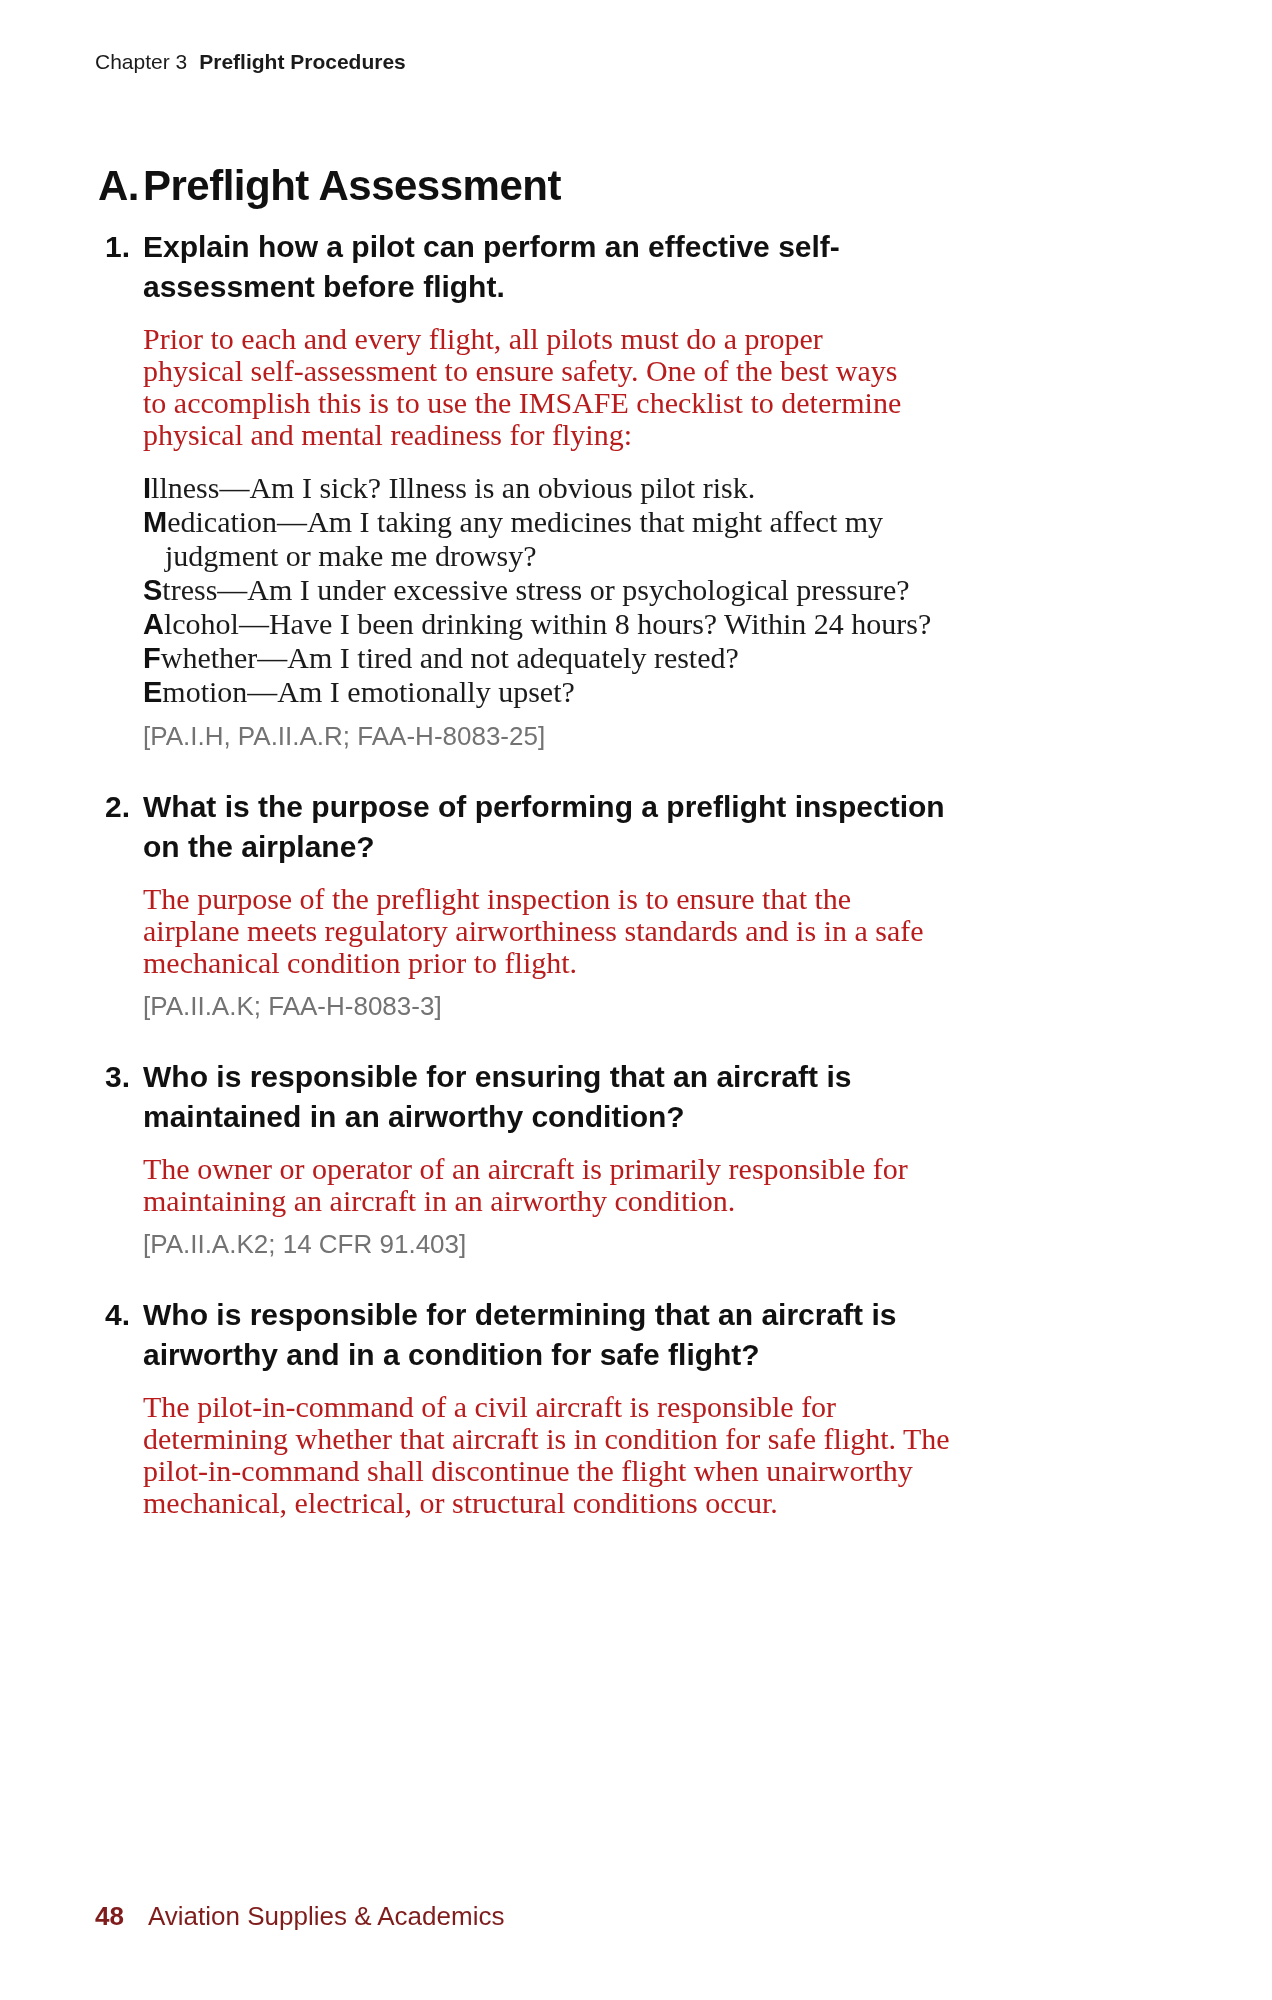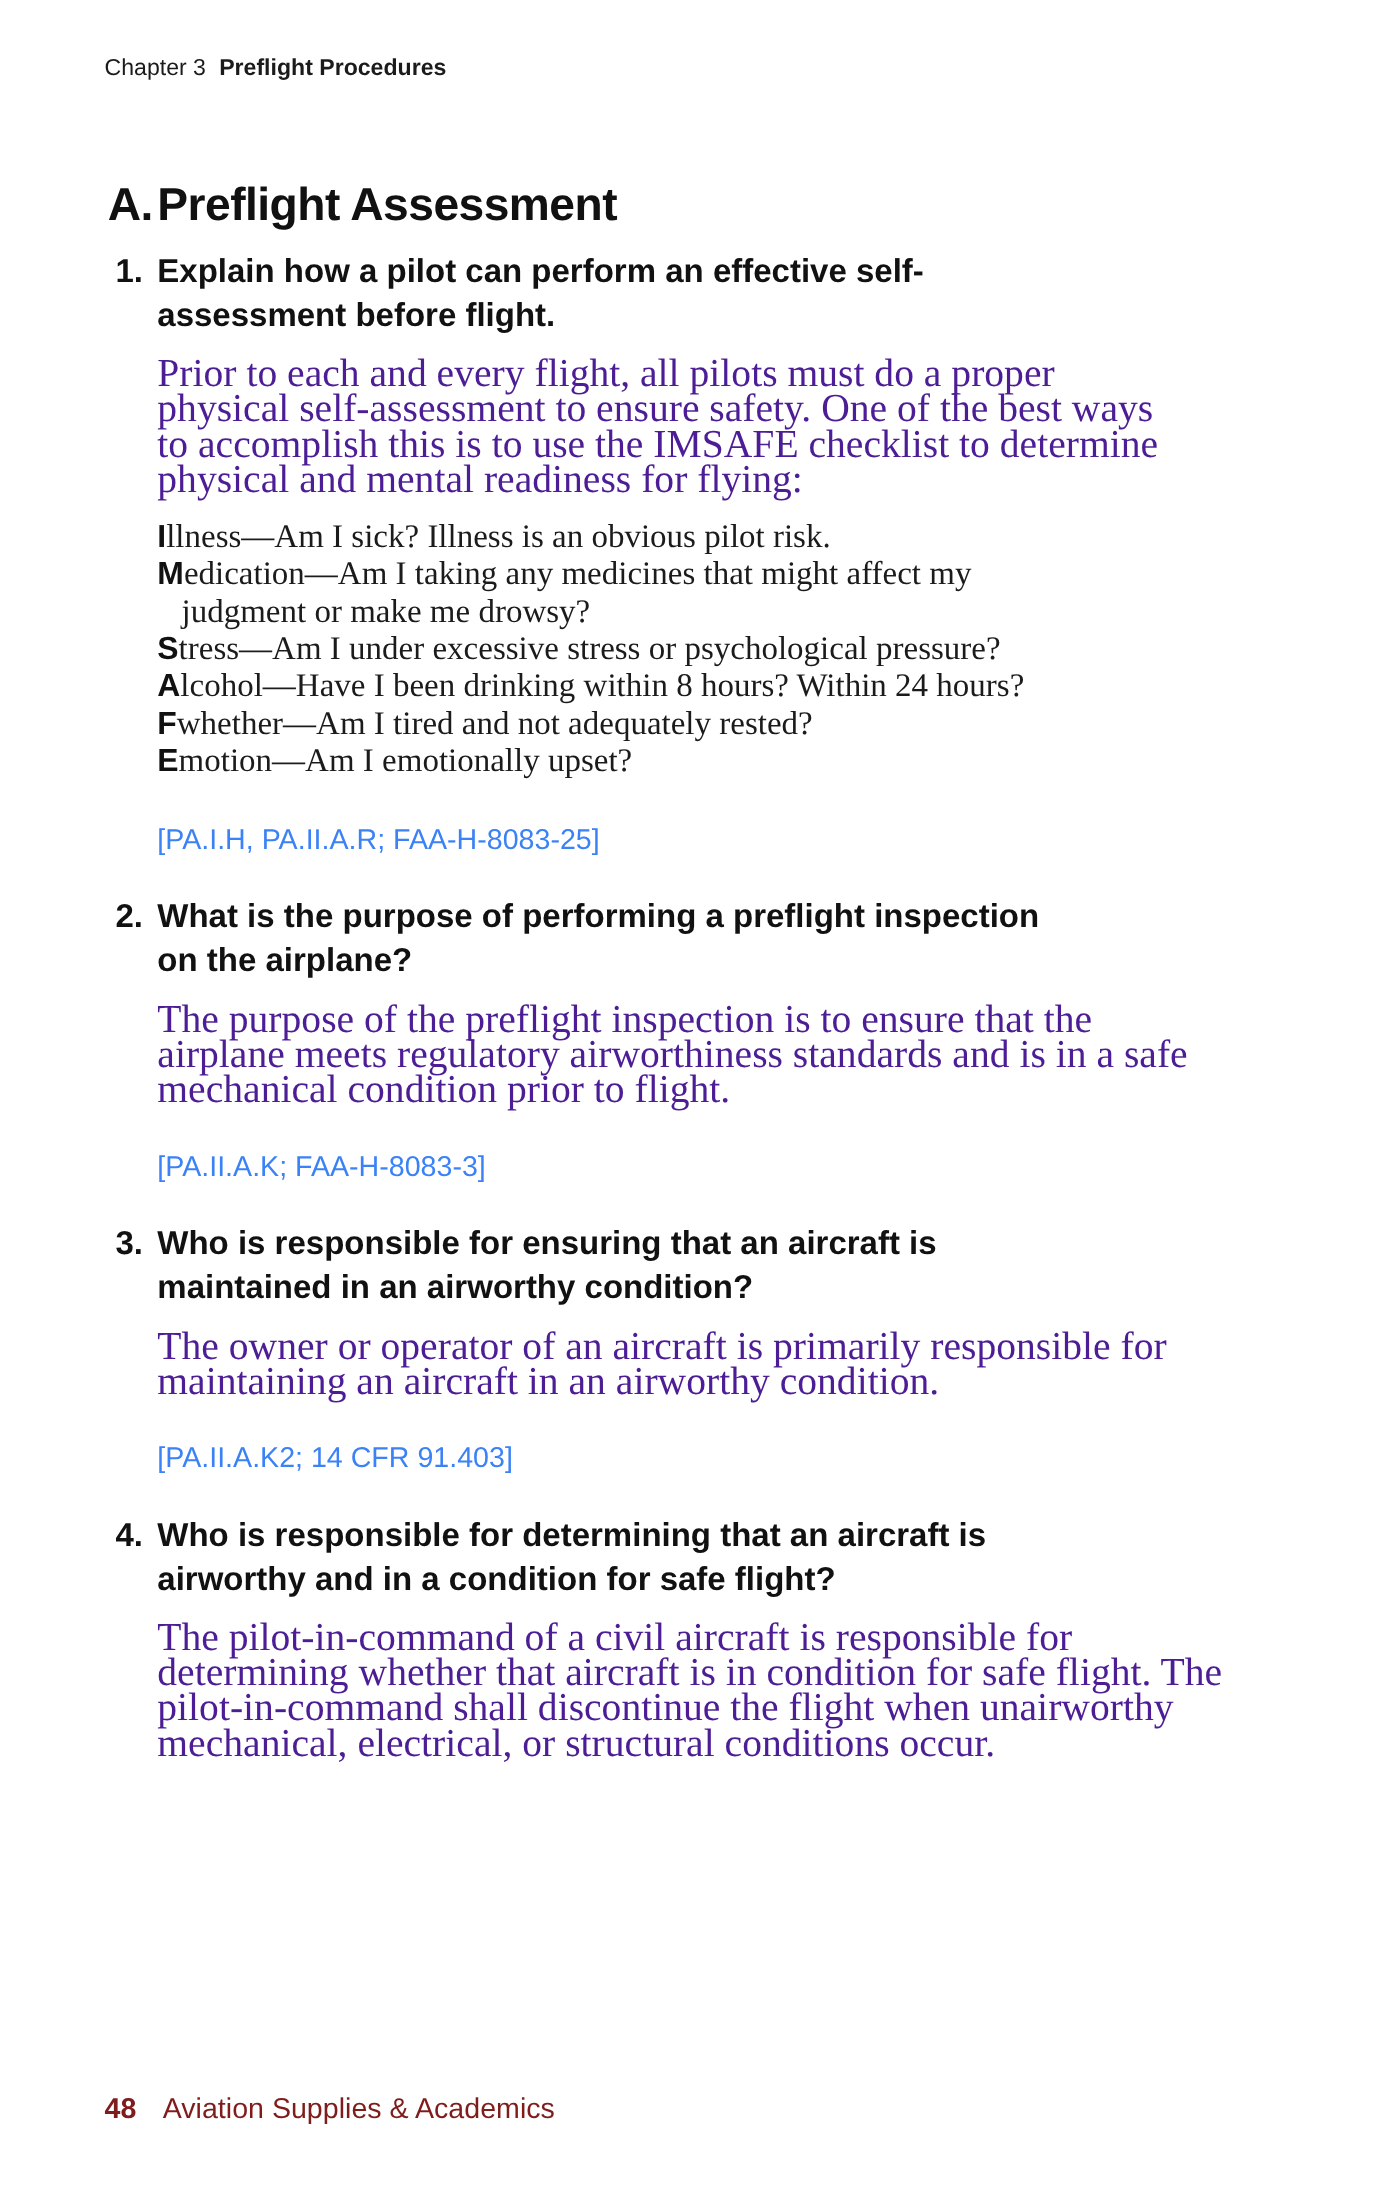--- a/index.html
+++ b/index.html
@@ -62,23 +62,23 @@
     white-space: pre-line;
   }
   .q-heading .q-num {
     position: absolute;
     left: -38px;
     top: 0;
   }
 
   .answer {
     font-family: "Liberation Serif", serif;
-    font-size: 36px;
+    font-size: 30px;
     line-height: 32px;
-    color: #4c1d95;
+    color: #b91c1c;
     margin: 0;
     white-space: pre-line;
   }
 
   .imsafe { margin-top: 20px; }
   .imsafe-item {
     font-family: "Liberation Serif", serif;
     font-size: 30px;
     line-height: 34px;
     color: #1b1b1b;
@@ -88,22 +88,22 @@
     font-weight: bold;
     font-size: 29px;
     color: #111;
   }
   .imsafe-cont { padding-left: 22px; }
 
   .reference {
     font-family: "Liberation Sans", sans-serif;
     font-size: 26px;
     line-height: 30px;
-    color: #3b82f6;
-    margin-top: 39px;
+    color: #737373;
+    margin-top: 12px;
   }
 
   .page-footer {
     position: absolute;
     top: 1901px;
     left: 95px;
     font-family: "Liberation Sans", sans-serif;
     font-size: 26px;
     color: #7f1d1d;
     white-space: nowrap;

